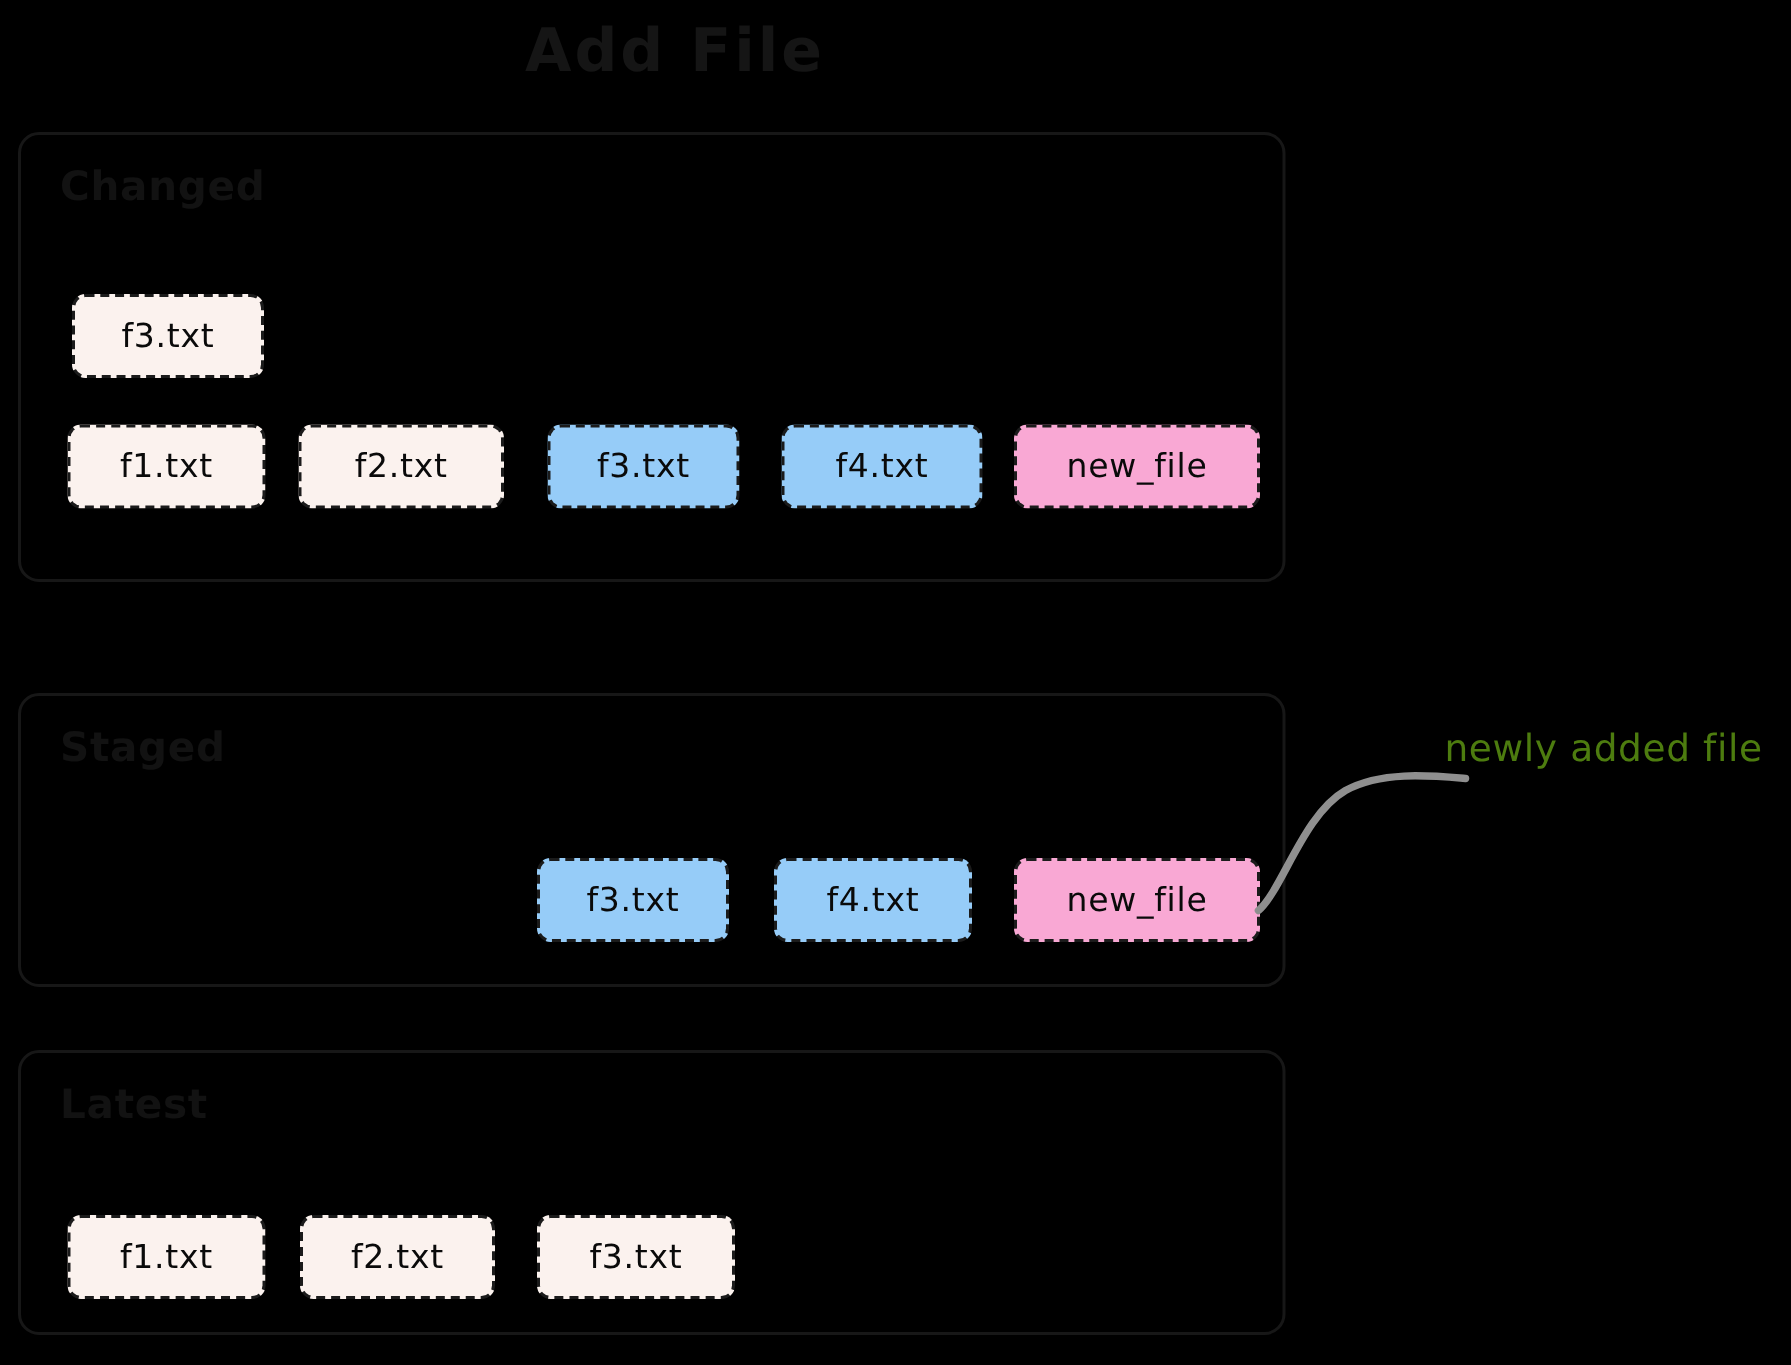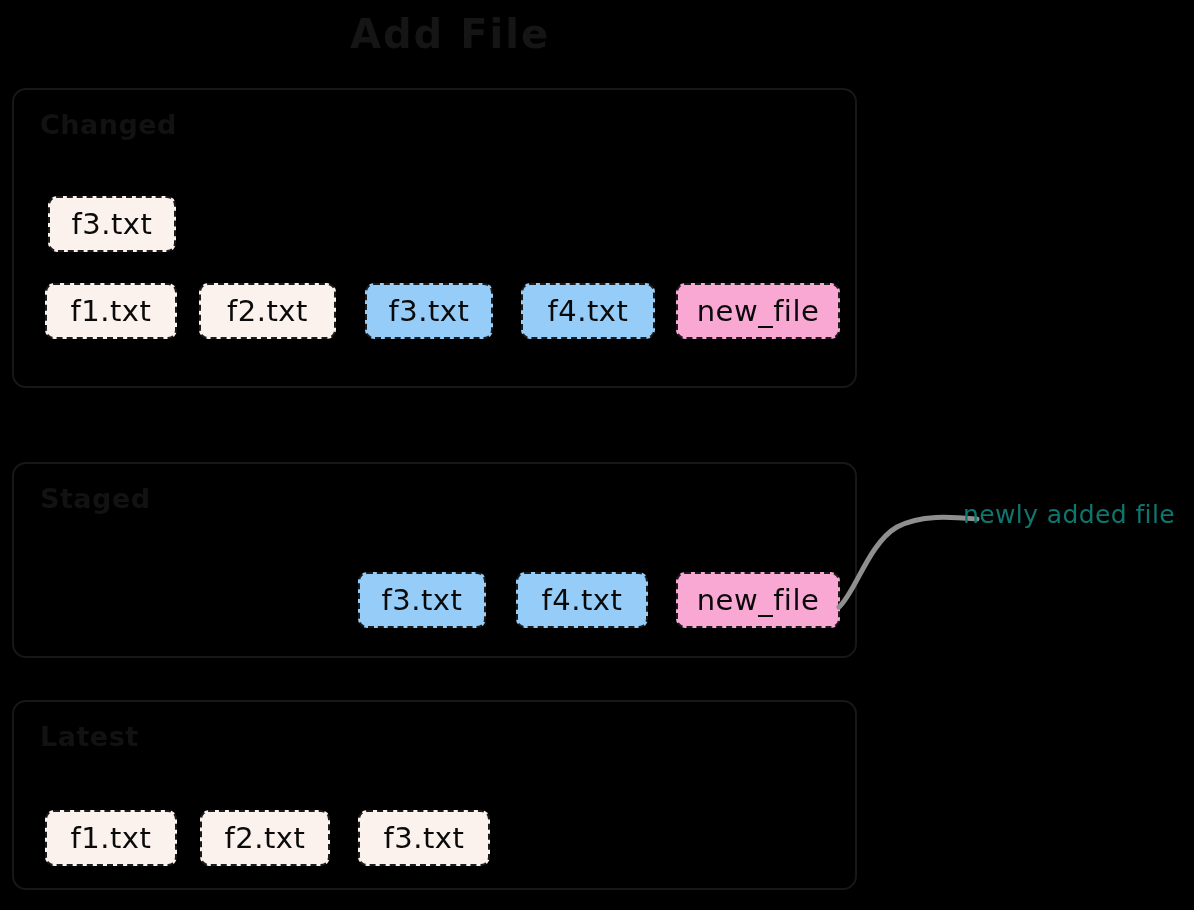--- a/index.html
+++ b/index.html
@@ -65,21 +65,21 @@
 
   
   .chip {
     position: absolute;
     display: flex;
     align-items: center;
     justify-content: center;
     border: 2px dashed #1b1b1b;
     border-radius: 9px;
     font-family: "DejaVu Sans", sans-serif;
-    font-size: 29px;
+    font-size: 22px;
     color: #0a0a0a;
     letter-spacing: 0.5px;
     height: 56px;
     white-space: nowrap;
     padding: 0 14px;
   }
 
   .chip.cream { background: #fbf2ee; }
   .chip.blue  { background: #96ccf8; }
   .chip.green { background: #f9a8d4; }
@@ -100,23 +100,23 @@
 
   
   #chip-latest-0 { left: 45px;  top: 810px; width: 132px; }
   #chip-latest-1 { left: 200px; top: 810px; width: 130px; }
   #chip-latest-2 { left: 358px; top: 810px; width: 132px; }
 
   
   .annotation-text {
     position: absolute;
     left: 963px;
-    top: 498px;
+    top: 482px;
     font-size: 25px;
-    color: #0f766e;
+    color: #4d7c0f;
     letter-spacing: 0.4px;
     white-space: nowrap;
     line-height: 34px;
   }
 
   .connector {
     position: absolute;
     left: 825px;
     top: 495px;
     width: 160px;

